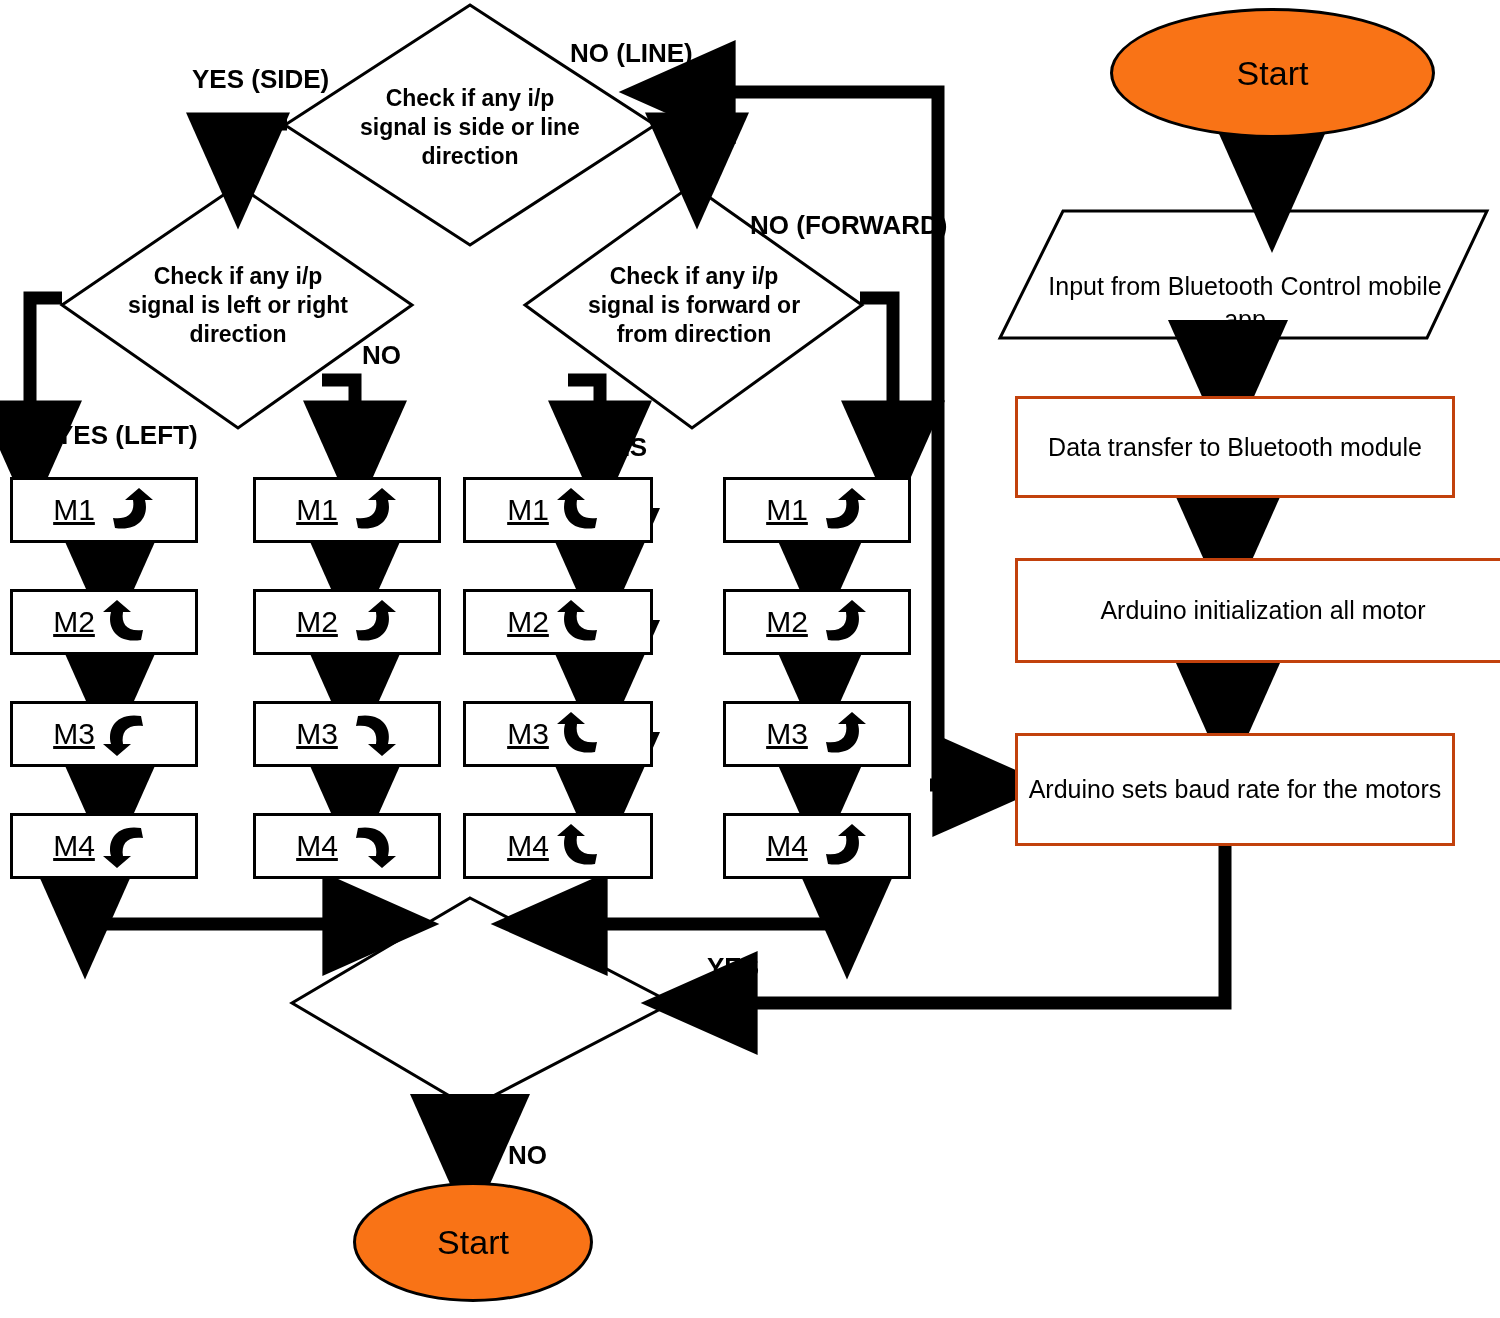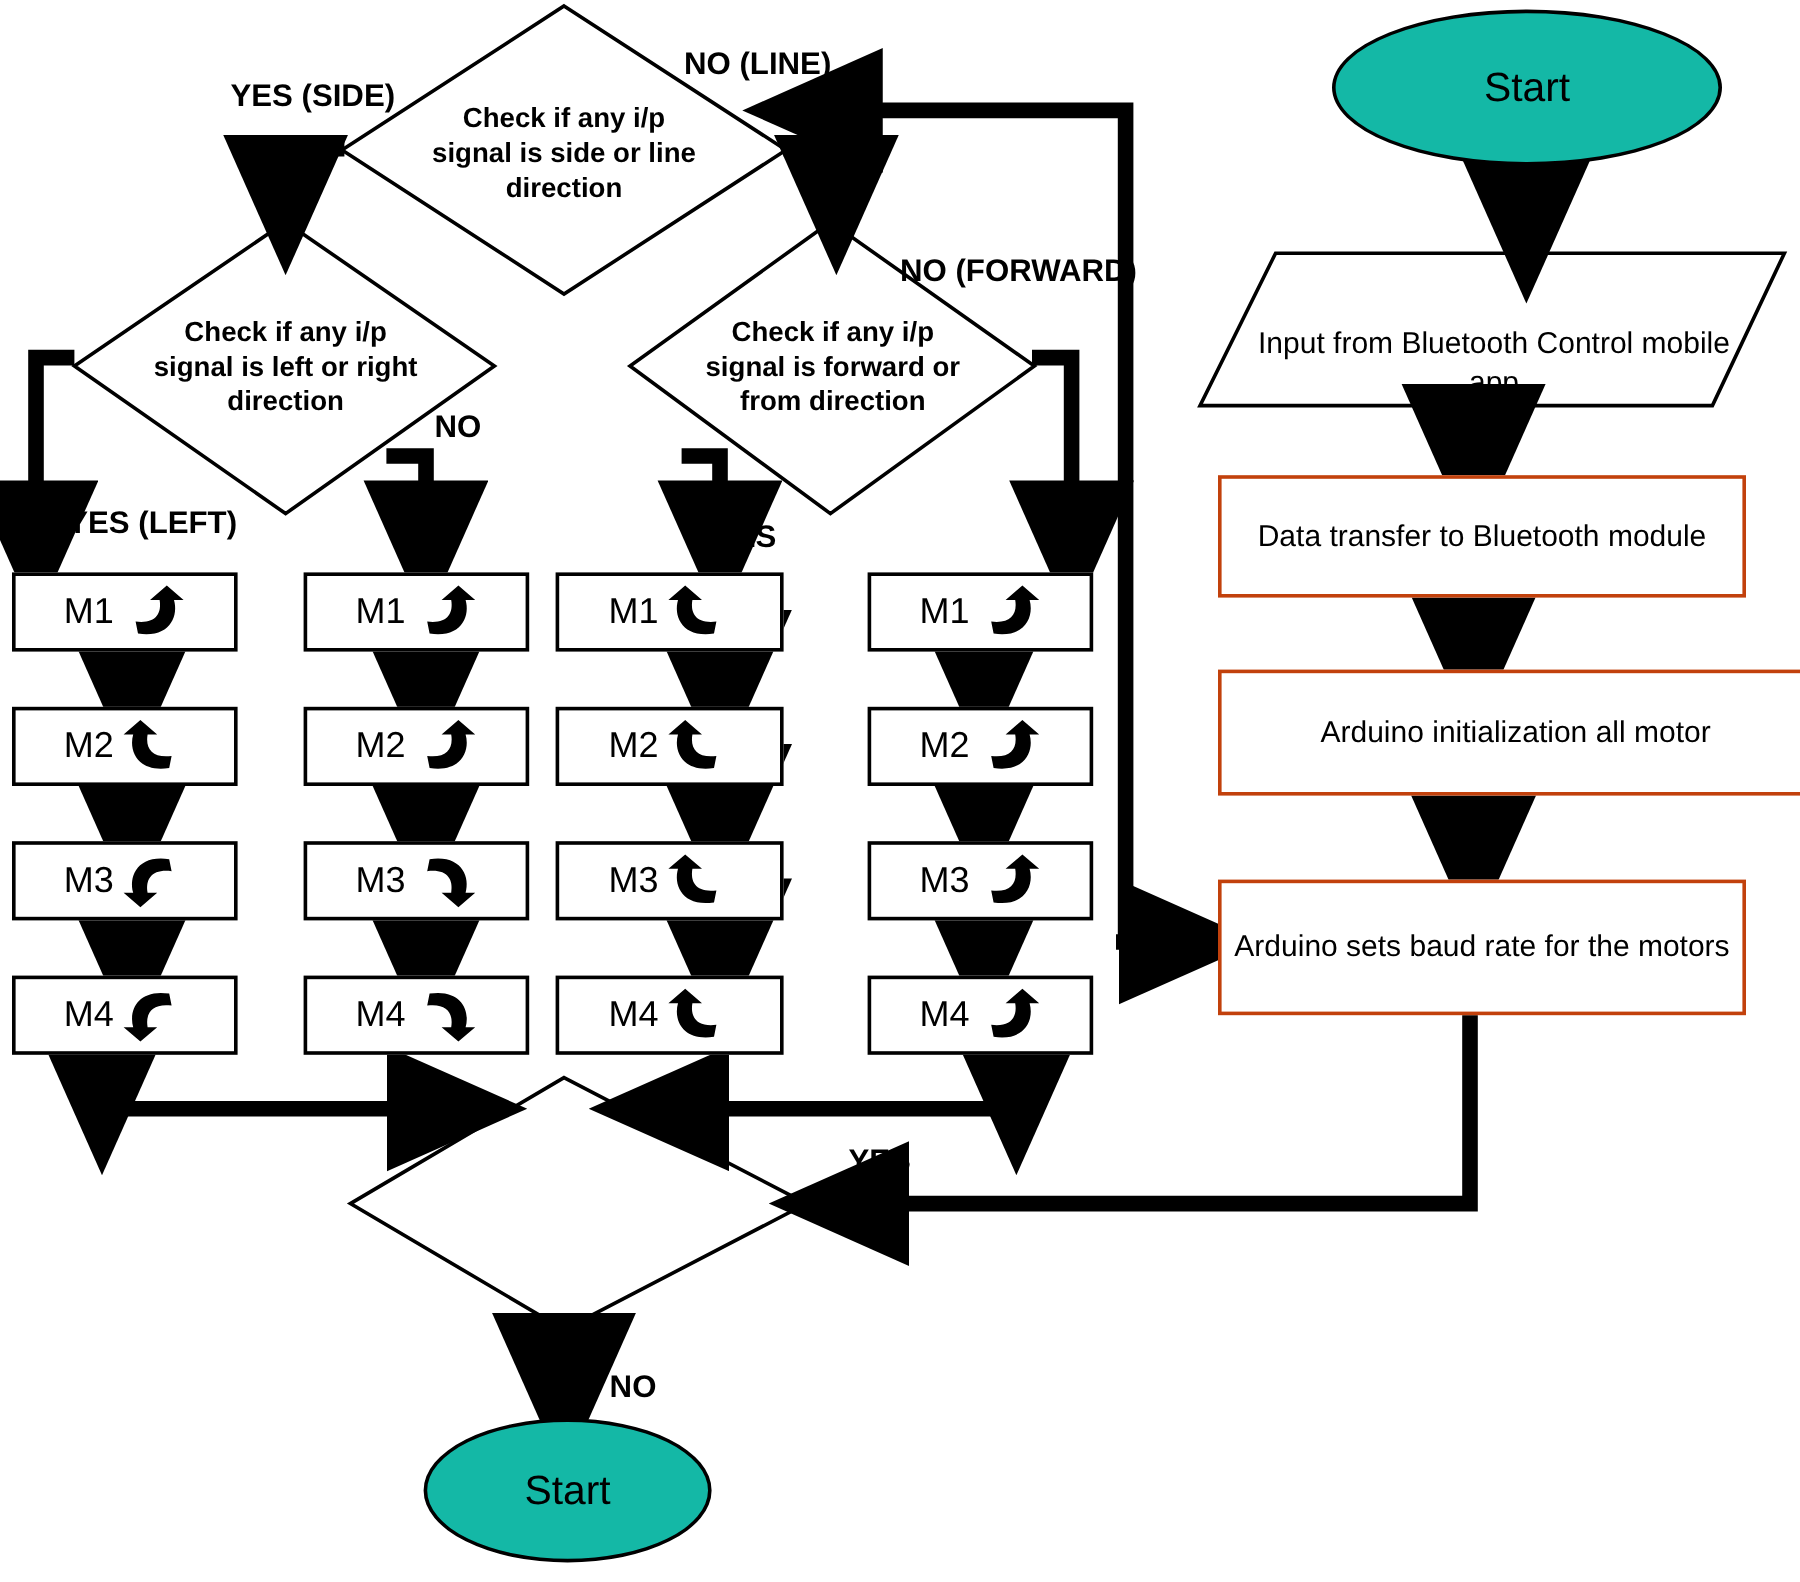--- a/index.html
+++ b/index.html
@@ -28,21 +28,21 @@
     box-sizing: border-box;
     display: flex;
     align-items: center;
     justify-content: center;
     text-align: center;
     color: #000;
   }
   .oval {
     border: 3px solid #000;
     border-radius: 50%;
-    background: #14b8a6;
+    background: #f97316;
     font-size: 34px;
     font-weight: 400;
   }
   .rect {
     border: 3px solid #c2410c;
     background: #fff;
     font-size: 25px;
     font-weight: 400;
     line-height: 1.3;
     padding: 4px 10px;
@@ -50,20 +50,21 @@
   .motor {
     border: 3px solid #000;
     background: #fff;
     font-size: 30px;
     font-weight: 400;
     padding: 0;
     display: flex;
     align-items: center;
     justify-content: center;
     gap: 6px;
+    text-decoration: underline;
   }
   .motor .mlabel { line-height: 1; }
   .motor .arrow-glyph { display: inline-flex; align-items: center; }
   .diamond-text {
     position: absolute;
     display: flex;
     align-items: center;
     justify-content: center;
     text-align: center;
     font-size: 23px;

